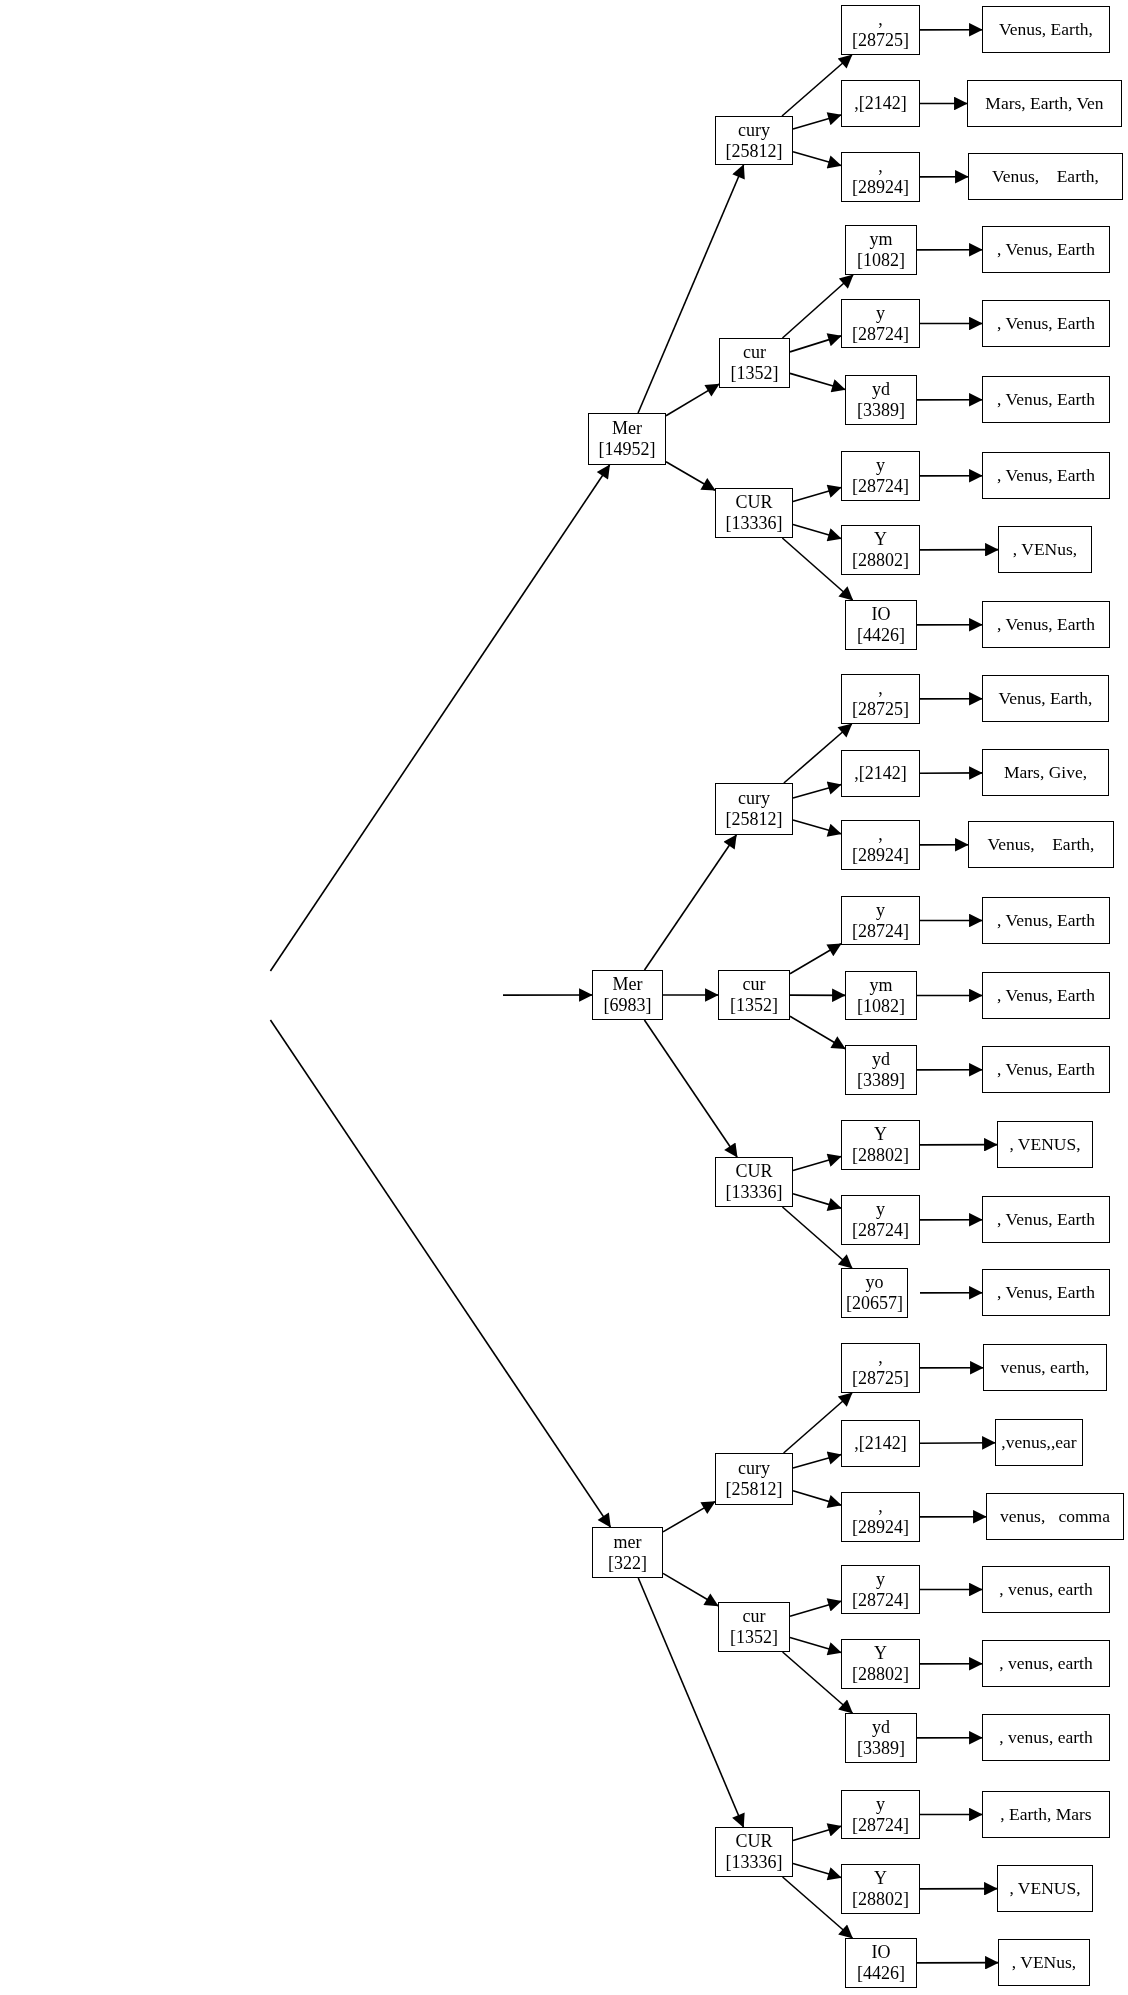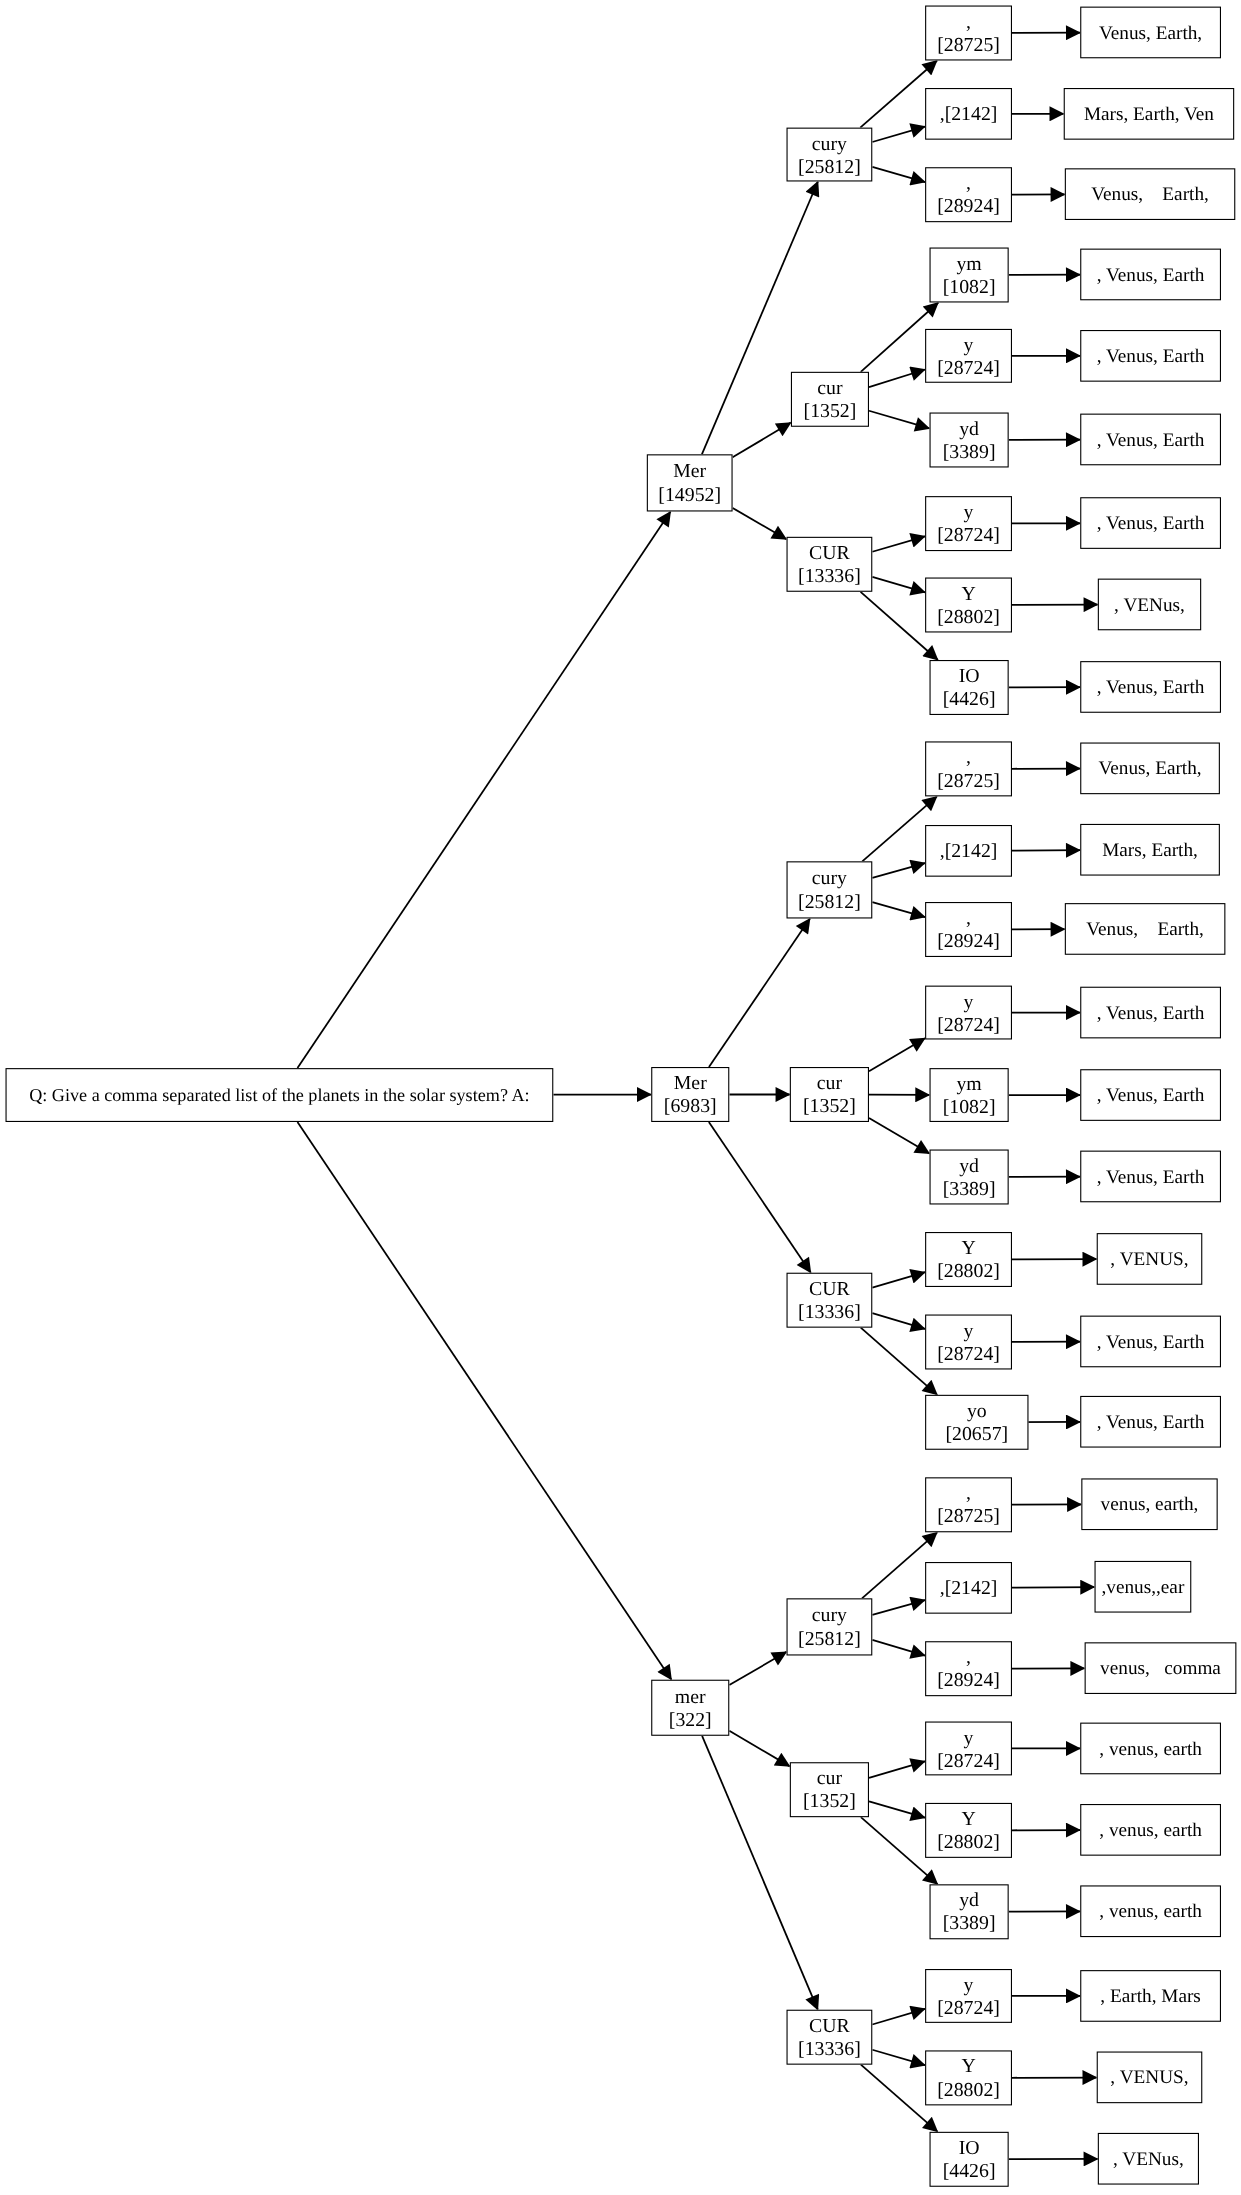--- a/index.html
+++ b/index.html
@@ -86,23 +86,20 @@
       <line x1="920" y1="1443.2613293051359" x2="995" y2="1442.8081570996978" class="edge" stroke="#000000" marker-end="url(#arrowhead)"></line>
       <line x1="920" y1="1516.8868194842407" x2="986" y2="1516.6977077363897" class="edge" stroke="#000000" marker-end="url(#arrowhead)"></line>
       <line x1="920" y1="1589.5" x2="982" y2="1589.5" class="edge" stroke="#000000" marker-end="url(#arrowhead)"></line>
       <line x1="920" y1="1663.880664652568" x2="982" y2="1663.6933534743202" class="edge" stroke="#000000" marker-end="url(#arrowhead)"></line>
       <line x1="917" y1="1737.8909090909092" x2="982" y2="1737.6939393939394" class="edge" stroke="#000000" marker-end="url(#arrowhead)"></line>
       <line x1="920" y1="1814.5" x2="982" y2="1814.5" class="edge" stroke="#000000" marker-end="url(#arrowhead)"></line>
       <line x1="920" y1="1888.8799392097264" x2="997" y2="1888.645896656535" class="edge" stroke="#000000" marker-end="url(#arrowhead)"></line>
       <line x1="917" y1="1962.8895705521472" x2="998" y2="1962.6411042944785" class="edge" stroke="#000000" marker-end="url(#arrowhead)"></line>
     </svg>
   <div class="node-layer">
-      <div class="node root" style="left: 5px; top: 971px; width: 498px; height: 49px;">
-        <div class="ln">Q: Give a comma separated list of the planets in the solar system? A:</div>
-      </div>
       <div class="node branch" style="left: 588px; top: 413px; width: 78px; height: 52px;">
         <div class="ln">Mer</div>
         <div class="ln">[14952]</div>
       </div>
       <div class="node branch" style="left: 592px; top: 970px; width: 71px; height: 50px;">
         <div class="ln">Mer</div>
         <div class="ln">[6983]</div>
       </div>
       <div class="node branch" style="left: 592px; top: 1527px; width: 71px; height: 51px;">
         <div class="ln">mer</div>
@@ -203,21 +200,21 @@
         <div class="ln">[3389]</div>
       </div>
       <div class="node token" style="left: 841px; top: 1120px; width: 79px; height: 50px;">
         <div class="ln">Y</div>
         <div class="ln">[28802]</div>
       </div>
       <div class="node token" style="left: 841px; top: 1195px; width: 79px; height: 50px;">
         <div class="ln">y</div>
         <div class="ln">[28724]</div>
       </div>
-      <div class="node token" style="left: 841px; top: 1268px; width: 94px; height: 50px;">
+      <div class="node token" style="left: 841px; top: 1268px; width: 67px; height: 50px;">
         <div class="ln">yo</div>
         <div class="ln">[20657]</div>
       </div>
       <div class="node token" style="left: 841px; top: 1343px; width: 79px; height: 50px;">
         <div class="ln">,</div>
         <div class="ln">[28725]</div>
       </div>
       <div class="node token" style="left: 841px; top: 1420px; width: 79px; height: 47px;">
         <div class="ln">,[2142]</div>
       </div>
@@ -273,21 +270,21 @@
       <div class="node leaf" style="left: 998px; top: 526px; width: 94px; height: 47px;">
         <div class="ln">, VENus,</div>
       </div>
       <div class="node leaf" style="left: 982px; top: 601px; width: 128px; height: 47px;">
         <div class="ln">, Venus, Earth</div>
       </div>
       <div class="node leaf" style="left: 982px; top: 675px; width: 127px; height: 47px;">
         <div class="ln">Venus, Earth,</div>
       </div>
       <div class="node leaf" style="left: 982px; top: 749px; width: 127px; height: 47px;">
-        <div class="ln">Mars, Earth,</div>
+        <div class="ln">Mars, Give,</div>
       </div>
       <div class="node leaf" style="left: 968px; top: 821px; width: 146px; height: 47px;">
         <div class="ln">Venus,    Earth,</div>
       </div>
       <div class="node leaf" style="left: 982px; top: 897px; width: 128px; height: 47px;">
         <div class="ln">, Venus, Earth</div>
       </div>
       <div class="node leaf" style="left: 982px; top: 972px; width: 128px; height: 47px;">
         <div class="ln">, Venus, Earth</div>
       </div>

